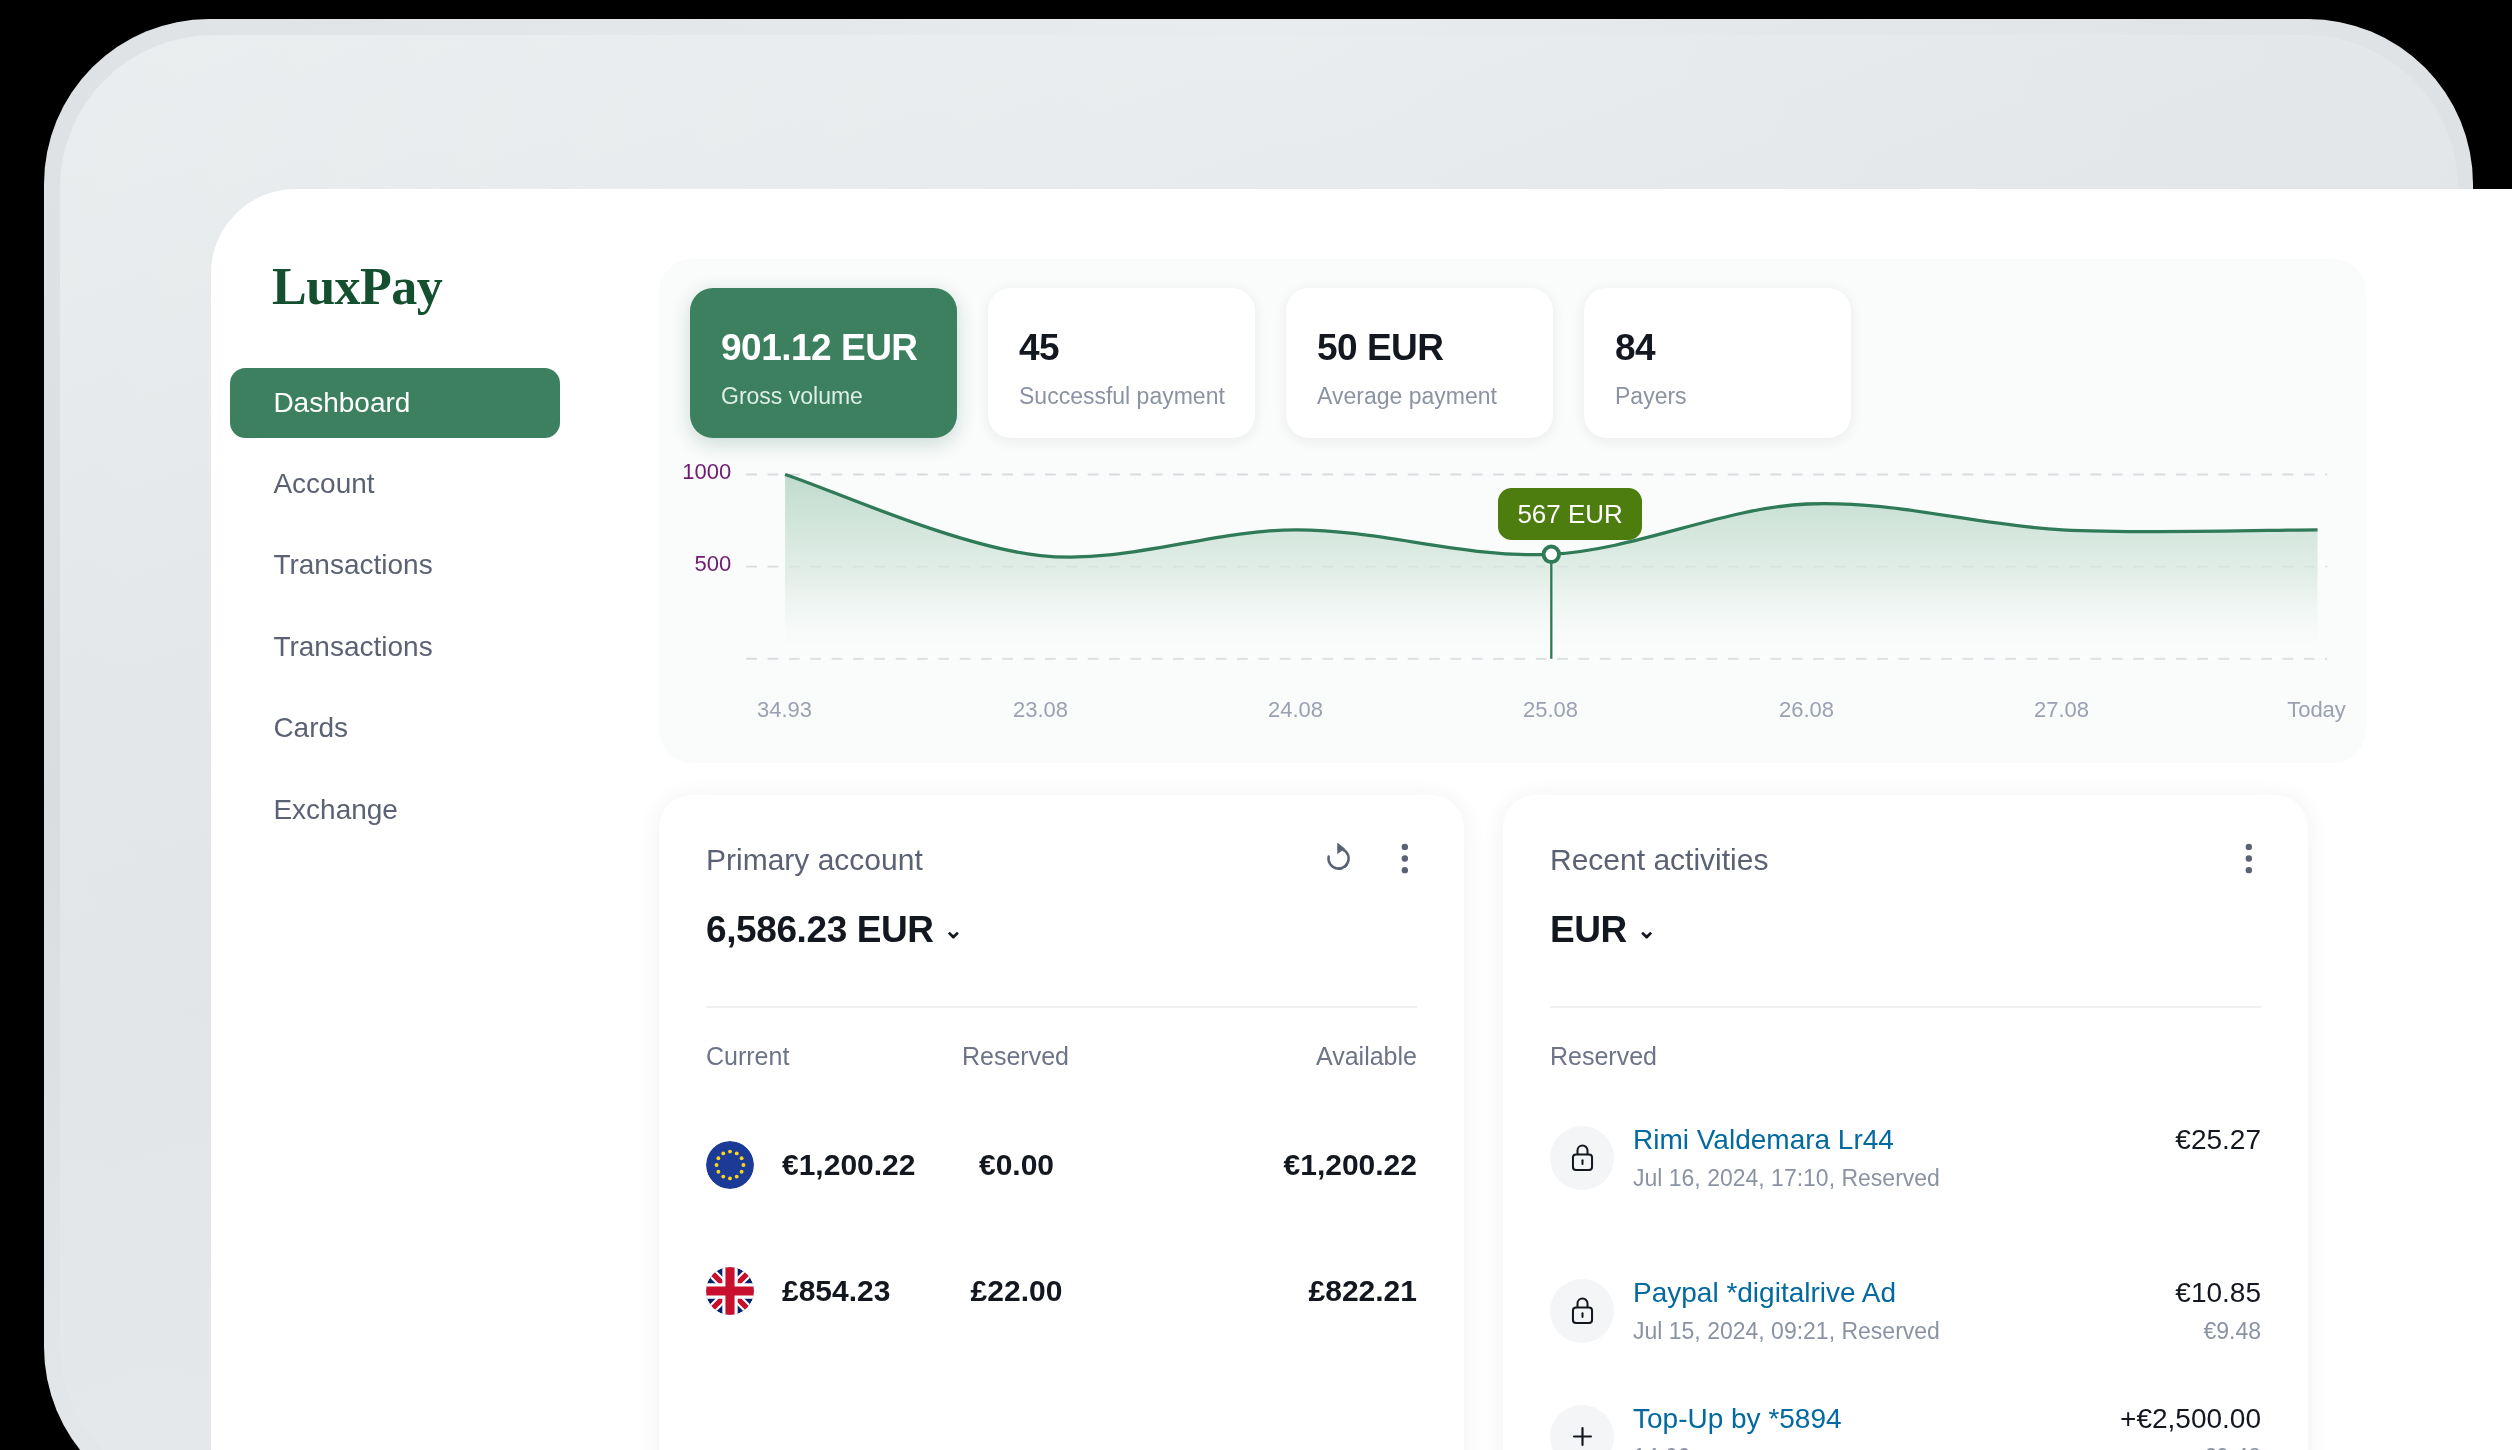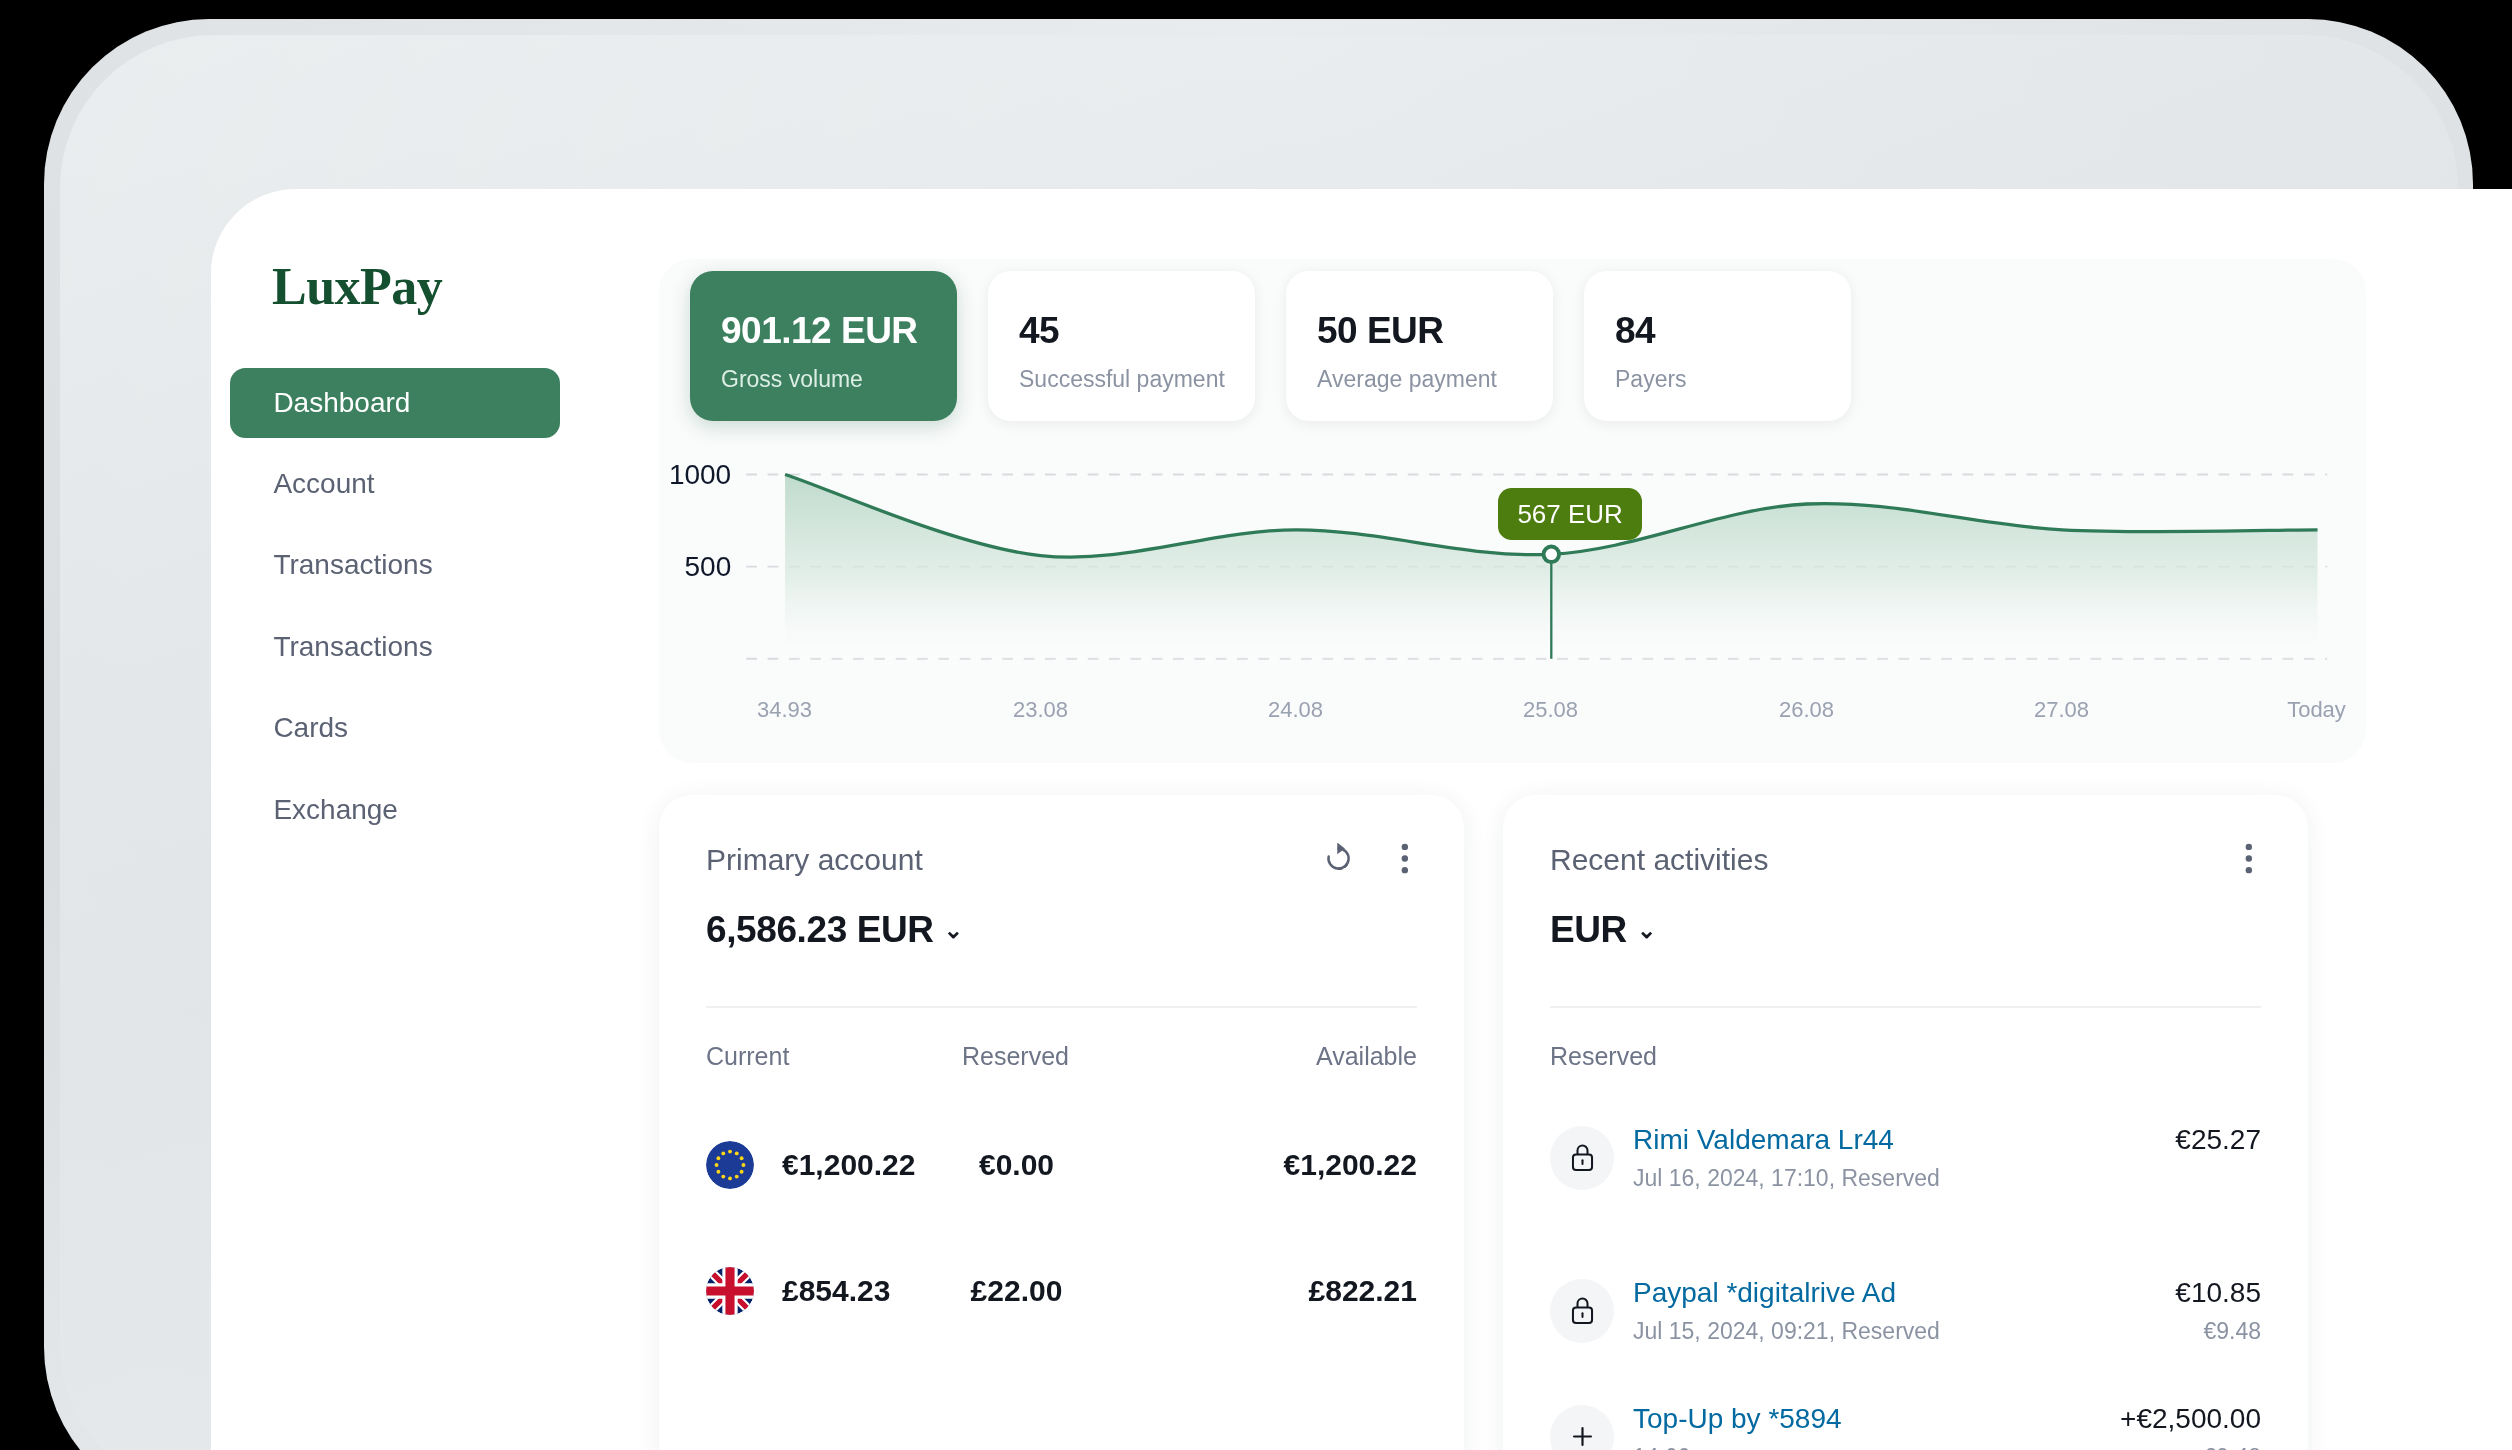--- a/index.html
+++ b/index.html
@@ -38,36 +38,36 @@
     font-size:28px; color:#5b6273; border-radius:15.5px;
     cursor:pointer; white-space:nowrap;
   }
   .nav-item.active{ background:#3c805f; color:#fff; font-weight:400; }
 
   
   #overview-panel{
     position:absolute; left:448px; top:70px; width:1707px; height:504px;
     background:#fafbfb; border-radius:33px;
   }
-  #stat-cards{ position:absolute; left:31px; top:12px; display:flex; gap:31px; }
+  #stat-cards{ position:absolute; left:31px; top:29px; display:flex; gap:31px; }
   .stat-card{
     width:267px; height:150px; border-radius:23px; background:#fff;
     box-shadow:0 2.9px 13.6px rgba(30,40,60,.07);
     padding:39px 0 0 31px;
   }
   .stat-card.primary{ background:#3c805f; box-shadow:0 5.8px 19.4px rgba(40,110,80,.22); }
   .stat-value{ font-size:37px; font-weight:700; color:#13171f; letter-spacing:-0.5px; white-space:nowrap;}
   .stat-card.primary .stat-value{ color:#fff; }
   .stat-label{ margin-top:13.6px; font-size:23px; color:#8b93a3; white-space:nowrap;}
   .stat-card.primary .stat-label{ color:#dceee5; }
 
   
   #chart-area{ position:absolute; left:0; top:194px; width:100%; height:301px; }
   #chart-svg{ position:absolute; left:0; top:0; }
-  .y-tick{ position:absolute; font-size:28px; color:#0f172a; text-align:right; width:78px; }
+  .y-tick{ position:absolute; font-size:22px; color:#701a75; text-align:right; width:78px; }
   .x-tick{ position:absolute; font-size:22px; color:#9aa1b0; text-align:center; width:155px; }
   #chart-tooltip{
     position:absolute; background:#4d7c0f; color:#fff; border-radius:13.6px;
     font-size:26px; font-weight:500; padding:10.7px 19.4px; white-space:nowrap;
   }
 
   
   .panel-card{
     position:absolute; background:#fff; border-radius:33px;
     box-shadow:0 3.9px 25px rgba(30,40,60,.07);

